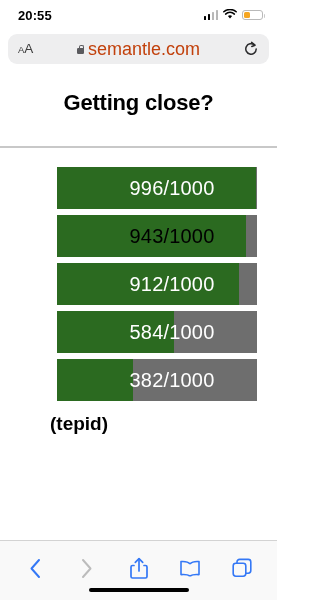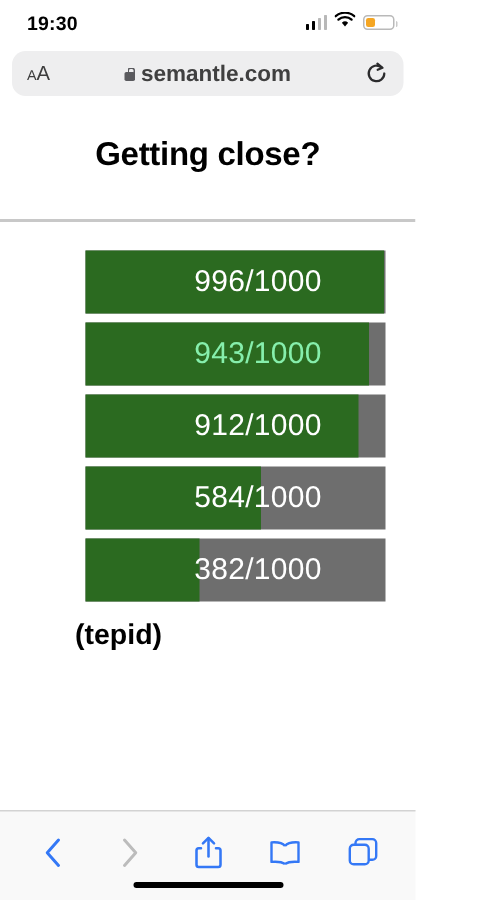--- a/index.html
+++ b/index.html
@@ -48,21 +48,21 @@
   .addr-center {
     position:absolute; left:0; right:0; display:flex; align-items:center;
     justify-content:center; gap:4px; pointer-events:none;
   }
   .lock { width:7px; height:9px; position:relative; }
   .lock::before { content:""; position:absolute; bottom:0; left:0; width:7px;
         height:5.5px; background:#5a5a5e; border-radius:1.2px; }
   .lock::after { content:""; position:absolute; top:0px; left:1.6px; width:3.8px;
         height:4.5px; border:1.3px solid #5a5a5e; border-bottom:none;
         border-radius:2px 2px 0 0; }
-  .addr-url { font-size:15px; color:#404040;font-weight:bold; }
+  .addr-url { font-size:18px; color:#c2410c; }
   .reload { width:16px; height:16px; color:#2b2b2d; }
 
   
   .content { position:absolute; top:66px; left:0; width:277px; bottom:0; background:#fff; }
   .page-title {
     text-align:center; font-size:22px; font-weight:700; color:#000;
     padding:24px 0 0; letter-spacing:-0.2px;
   }
   .divider { margin-top:30px; height:2px; background:#c8c8c8; width:100%; }
 
@@ -90,21 +90,21 @@
     position:absolute; bottom:8px; left:50%; transform:translateX(-50%);
     width:100px; height:4.5px; background:#000; border-radius:3px;
   }
 </style>
 </head>
 <body>
 
 <div id="screen">
 
   <div class="statusbar">
-    <div class="sb-time">19:30</div>
+    <div class="sb-time">20:55</div>
     <div class="sb-right">
       <span class="cell">
           <i></i>
           <i></i>
           <i></i>
           <i></i>
         </span>
       <span>
         <svg width="14" height="11" viewBox="0 0 14 11">
           <path d="M7 9.6 L9.1 7.1 A3.2 3.2 0 0 0 4.9 7.1 Z" fill="#000"></path>
@@ -141,21 +141,21 @@
     <h1 class="page-title">Getting close?</h1>
     <div class="divider"></div>
 
     <div class="bars" id="bars-container">
         <div class="bar-row" style="background: rgb(110, 110, 110);">
           <div class="bar-fill" style="width: 99.6%; background: rgb(43, 106, 32);"></div>
           <div class="bar-label" style="color: rgb(255, 255, 255);">996/1000</div>
         </div>
         <div class="bar-row" style="background: rgb(110, 110, 110);">
           <div class="bar-fill" style="width: 94.3%; background: rgb(43, 106, 32);"></div>
-          <div class="bar-label" style="color: #86efac;">943/1000</div>
+          <div class="bar-label" style="color: #000000;">943/1000</div>
         </div>
         <div class="bar-row" style="background: rgb(110, 110, 110);">
           <div class="bar-fill" style="width: 91.2%; background: rgb(43, 106, 32);"></div>
           <div class="bar-label" style="color: #ffffff;">912/1000</div>
         </div>
         <div class="bar-row" style="background: rgb(110, 110, 110);">
           <div class="bar-fill" style="width: 58.4%; background: rgb(43, 106, 32);"></div>
           <div class="bar-label" style="color: rgb(255, 255, 255);">584/1000</div>
         </div>
         <div class="bar-row" style="background: rgb(110, 110, 110);">

